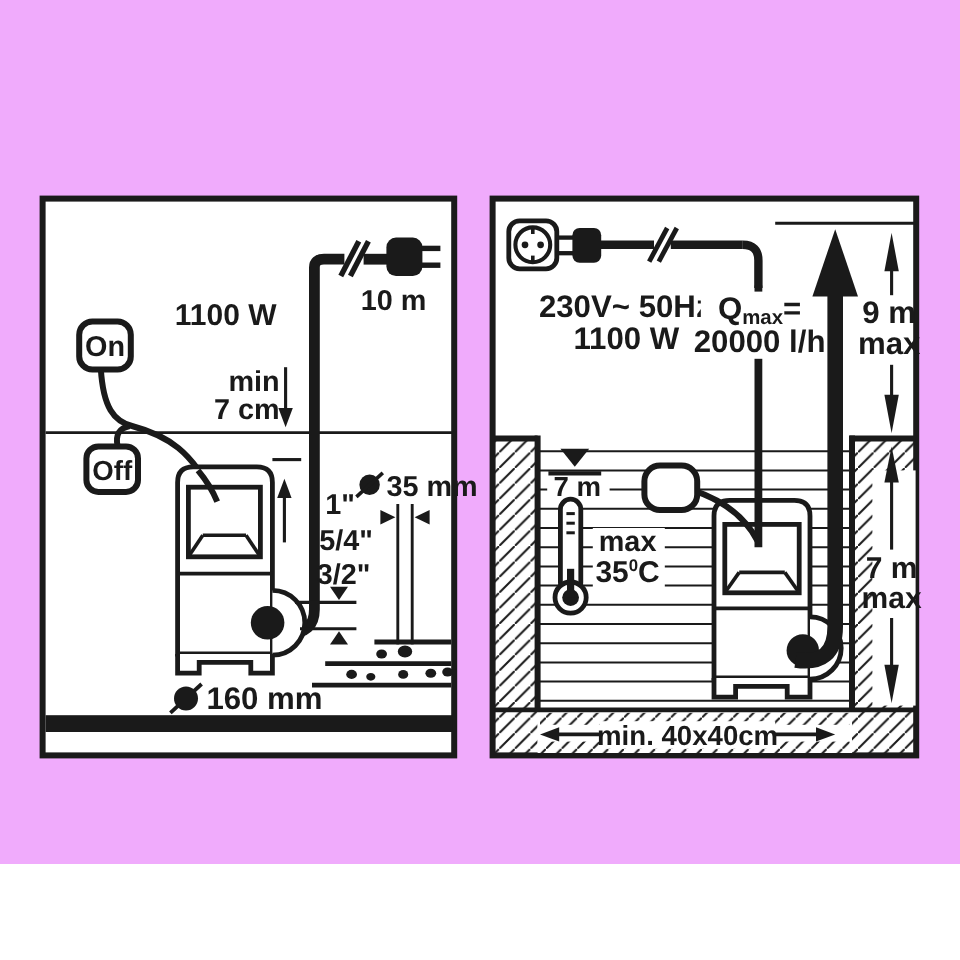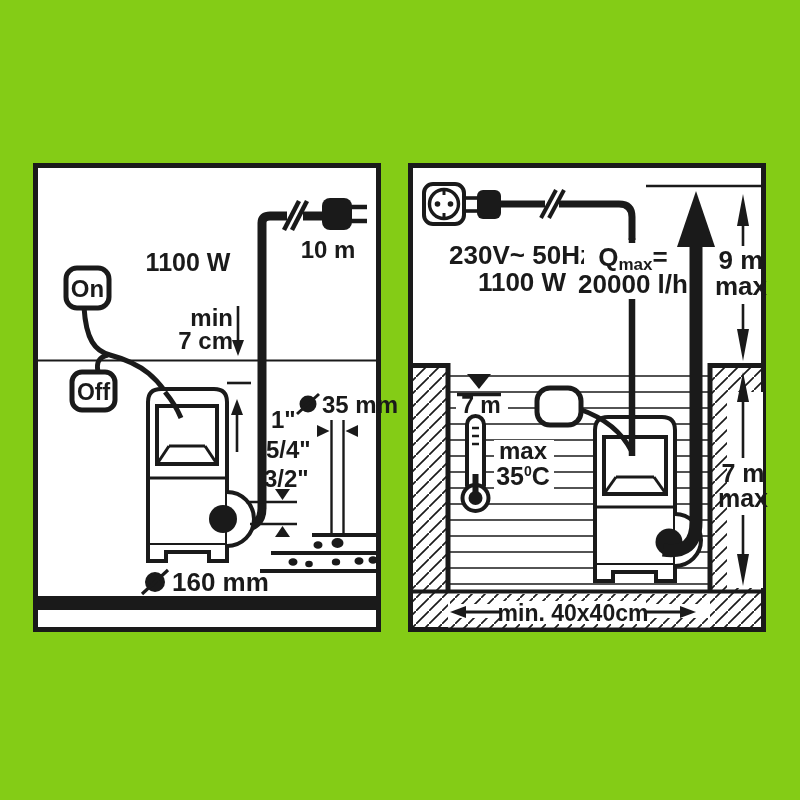--- a/index.html
+++ b/index.html
@@ -1,16 +1,16 @@
 <!DOCTYPE html>
 <html><head>
 <meta charset="utf-8">
 <style>
   html,body{margin:0;padding:0;background:#ffffff;}
-  .stage{position:relative;width:800px;height:800px;background:#84cc16;overflow:hidden;}
+  .stage{position:relative;width:800px;height:720px;background:#f0abfc;overflow:hidden;}
   svg{display:block;}
   text{font-family:"Liberation Sans","DejaVu Sans",sans-serif;font-weight:bold;fill:#1a1a1a;}
 </style>
 </head>
 <body>
 
 <div class="stage">
 <svg width="800" height="800" viewBox="0 0 800 800">
   <defs>
     <pattern id="hatch" patternUnits="userSpaceOnUse" width="13" height="13">

